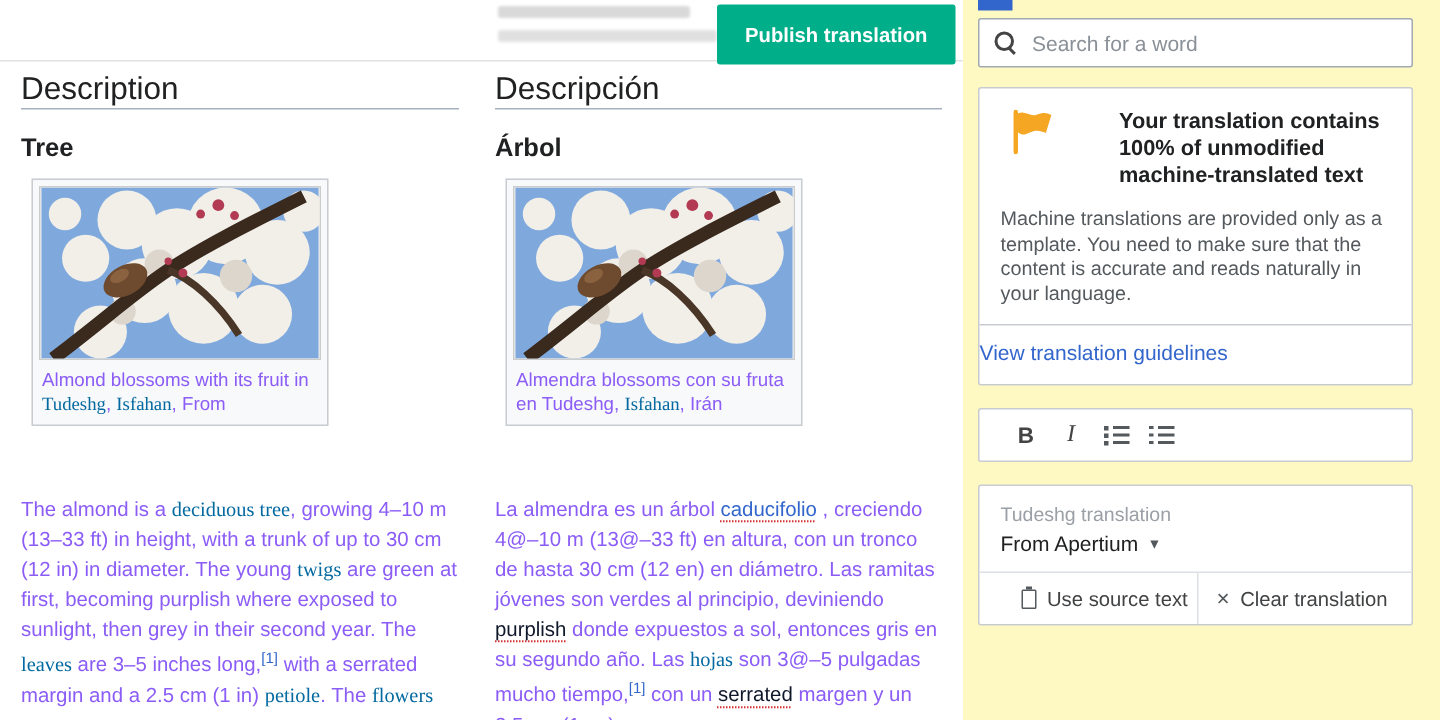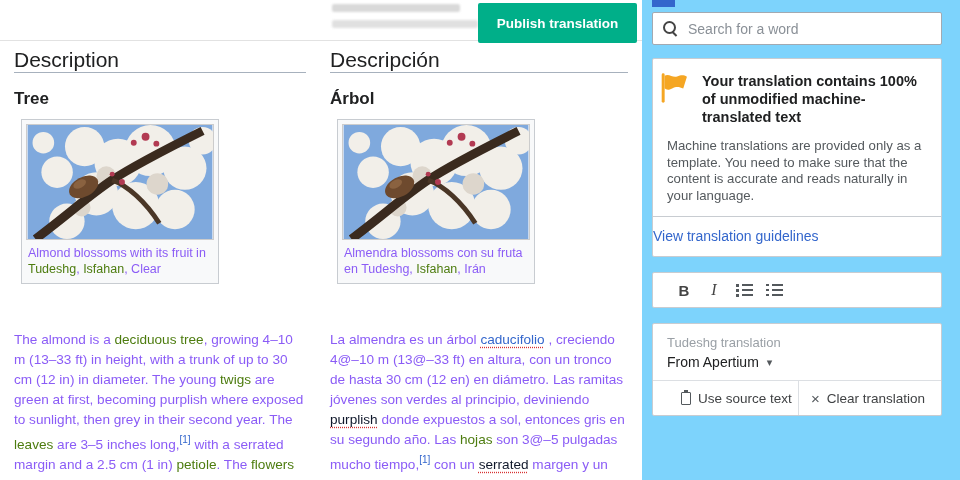--- a/index.html
+++ b/index.html
@@ -24,42 +24,42 @@
   h3.sub { font-size:17px; font-weight:bold; margin:16px 0 10px; }
 
   figure.thumb { margin-left:7px; width:198px; border:1px solid #c8ccd1; background:#f8f9fa; padding:4px; }
   figure.thumb svg { display:block; border:1px solid #ccc; }
   figcaption { font-size:12.5px; line-height:16px; padding:5px 2px 2px; color:#202122; }
 
   p.body { margin-top:46px; font-size:13.6px; line-height:20px; }
 
   
   .seg-t { color:#8b5cf6; }
-  .seg-l { color:#4d7c0f; cursor:pointer; }
+  .seg-l { color:#0369a1; cursor:pointer;font-family:Liberation Serif, serif; }
   .seg-lm { color:#3366cc; cursor:pointer; text-decoration:underline dotted #d73333; text-underline-offset:3px; }
   .seg-m { color:#0f172a; text-decoration:underline dotted #d73333; text-underline-offset:3px; }
   sup.seg-r { color:#3366cc; font-size:10px; cursor:pointer; }
 
   
-  .sidebar { position:absolute; left:642px; top:0; width:318px; height:480px; background:#7dd3fc; }
+  .sidebar { position:absolute; left:642px; top:0; width:318px; height:480px; background:#fef9c3; }
   .blue-frag { position:absolute; left:10px; top:0; width:23px; height:7px; background:#3366cc; }
   .card { margin-left:10px; width:290px; background:#fff; border:1px solid #c8ccd1; border-radius:2px; }
 
   .search-card { margin-top:12px; height:33px; border-color:#a2a9b1; display:flex; align-items:center; padding-left:10px; }
   .mag { position:relative; width:16px; height:16px; margin-right:9px; flex:none; }
   .mag::before { content:""; position:absolute; left:0; top:0; width:9px; height:9px;
     border:2px solid #444; border-radius:50%; }
   .mag::after { content:""; position:absolute; left:10px; top:10px; width:6px; height:2px;
     background:#444; transform:rotate(45deg); transform-origin:0 0; }
   .search-card input { border:none; outline:none; background:transparent; font-size:14px;
     font-family:inherit; color:#202122; width:230px; }
   .search-card input::placeholder { color:#8a9097; }
 
   .warning-card { margin-top:13px; padding-top:13px; }
-  .warn-head { display:flex; padding:0 6px; }
+  .warn-head { display:flex; padding:0 20px;gap:30px; }
   .flag-icon { flex:none; margin-right:13px; }
   .warn-title { font-size:14.5px; font-weight:bold; line-height:18px; width:218px; }
   .warn-body { padding:12px 14px 12px; font-size:13.2px; line-height:16.5px; color:#54595d; }
   .warn-link-row { border-top:1px solid #c8ccd1; text-align:left; padding:10px 0 11px; }
   .warn-link { color:#3366cc; font-size:14px; cursor:pointer; }
 
   .toolbar-card { margin-top:15px; height:36px; display:flex; align-items:center; padding-left:18px; }
   .tb { display:flex; align-items:center; justify-content:center; width:26px; height:24px;
     margin-right:4px; cursor:pointer; color:#444; }
   .tb-b { font-weight:bold; font-size:15px; }
@@ -124,21 +124,21 @@
           <ellipse cx="57" cy="63" rx="16" ry="10" fill="#6e4a2e" transform="rotate(-28 57 63)"></ellipse>
           <ellipse cx="53" cy="60" rx="7" ry="4" fill="#8a6240" transform="rotate(-28 53 60)"></ellipse>
           <g fill="#b23a52">
             <circle cx="120" cy="12" r="4"></circle>
               <circle cx="131" cy="19" r="3"></circle>
               <circle cx="108" cy="18" r="3"></circle>
             <circle cx="96" cy="58" r="3"></circle>
               <circle cx="86" cy="50" r="2.5"></circle>
           </g>
         </svg>
-        <figcaption><span class="seg-t">Almond blossoms with its fruit in </span><span class="seg-l">Tudeshg</span><span class="seg-t">, </span><span class="seg-l">Isfahan</span><span class="seg-t">, Clear</span></figcaption>
+        <figcaption><span class="seg-t">Almond blossoms with its fruit in </span><span class="seg-l">Tudeshg</span><span class="seg-t">, </span><span class="seg-l">Isfahan</span><span class="seg-t">, From</span></figcaption>
       </figure>
       <p class="body"><span class="seg-t">The almond is a </span><span class="seg-l">deciduous tree</span><span class="seg-t">, growing 4–10 m (13–33 ft) in height, with a trunk of up to 30 cm (12 in) in diameter. The young </span><span class="seg-l">twigs</span><span class="seg-t"> are green at first, becoming purplish where exposed to sunlight, then grey in their second year. The </span><span class="seg-l">leaves</span><span class="seg-t"> are 3–5 inches long,</span><sup class="seg-r">[1]</sup><span class="seg-t"> with a serrated margin and a 2.5 cm (1 in) </span><span class="seg-l">petiole</span><span class="seg-t">. The </span><span class="seg-l">flowers</span></p>
     </section>
 
     <section class="col target">
       <h2 class="sec">Descripción</h2>
       <h3 class="sub">Árbol</h3>
       <figure class="thumb">
         <svg width="188" height="116" viewBox="0 0 188 116">
           <rect width="188" height="116" fill="#7fa9dd"></rect>

